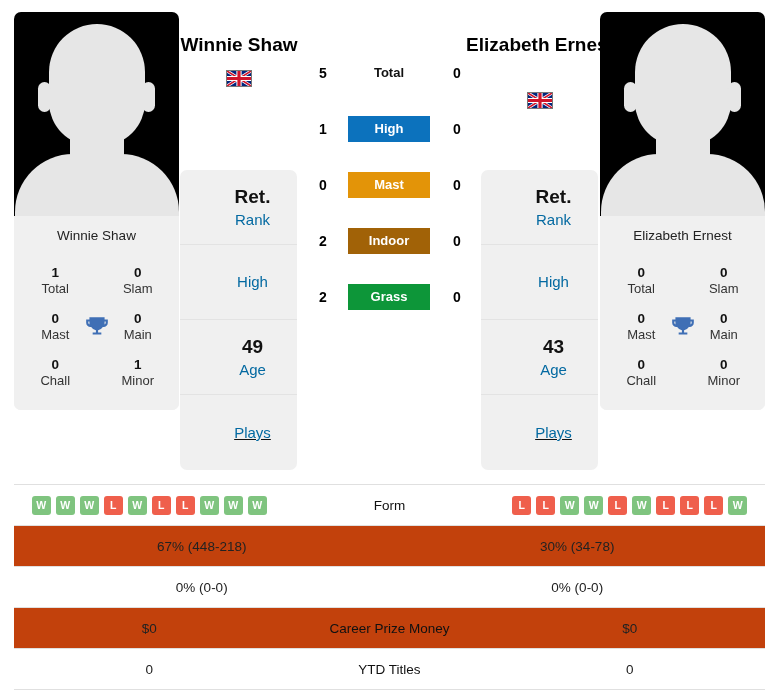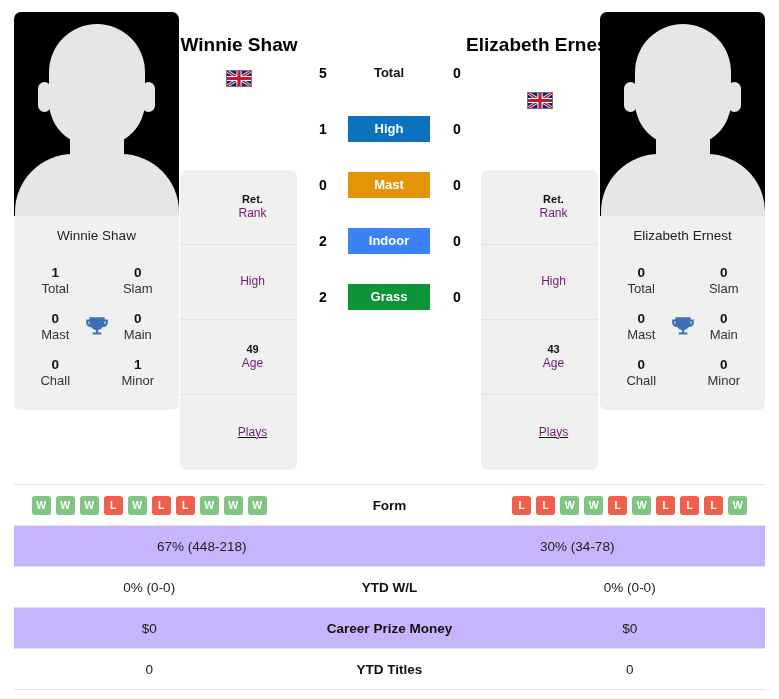--- a/index.html
+++ b/index.html
@@ -157,28 +157,28 @@
     height: 75px;
     display: flex;
     flex-direction: column;
     align-items: center;
     justify-content: center;
     border-bottom: 1px solid #e3e3e3;
     line-height: 1.3;
   }
   .info-seg:last-child { border-bottom: none; text-decoration: underline; }
   .info-top {
-    font-size: 11px;
+    font-size: 19px;
     font-weight: bold;
     color: #111;
     padding-left: 28px;
   }
   .info-bot {
-    font-size: 12px;
-    color: #701a75;
+    font-size: 15px;
+    color: #0369a1;
     padding-left: 28px;
   }
 
   
   .surfaces {
     position: absolute;
     left: 300px;
     top: 60px;
     width: 180px;
   }
@@ -225,30 +225,30 @@
     left: 14px;
     width: 751px;
     border-top: 1px solid #e0e0e0;
   }
   .trow {
     display: flex;
     align-items: center;
     height: 41px;
     border-bottom: 1px solid #e0e0e0;
   }
-  .trow.alt { background: #c4b5fd; justify-content: center; }
+  .trow.alt { background: #c2410c; justify-content: center; }
   .tcell {
     flex: 1;
     text-align: center;
     font-size: 13.5px;
     color: #222;
   }
   .tcell.mid {
     flex: 0 0 210px;
-    font-weight: bold;
+    font-weight: normal;
     color: #111;
   }
   .badges {
     display: flex;
     justify-content: center;
     gap: 5px;
   }
   .badge {
     width: 19px;
     height: 19px;
@@ -424,21 +424,21 @@
         <div class="surf-bar" style="background: rgb(12, 114, 189); color: rgb(255, 255, 255);">High</div>
         <div class="surf-right-num">0</div>
       </div>
       <div class="surf-row">
         <div class="surf-left-num">0</div>
         <div class="surf-bar" style="background: rgb(227, 148, 8); color: rgb(255, 255, 255);">Mast</div>
         <div class="surf-right-num">0</div>
       </div>
       <div class="surf-row">
         <div class="surf-left-num">2</div>
-        <div class="surf-bar" style="background: #3b82f6; color: rgb(255, 255, 255);">Indoor</div>
+        <div class="surf-bar" style="background: #a16207; color: rgb(255, 255, 255);">Indoor</div>
         <div class="surf-right-num">0</div>
       </div>
       <div class="surf-row">
         <div class="surf-left-num">2</div>
         <div class="surf-bar" style="background: rgb(13, 150, 57); color: rgb(255, 255, 255);">Grass</div>
         <div class="surf-right-num">0</div>
       </div>
     </div>
 
 </div>
@@ -474,21 +474,20 @@
           <span class="badge" style="background: rgb(127, 196, 127);">W</span>
         </div>
       </div>
     </div>
     <div class="trow alt">
       <div class="tcell">67% (448-218)</div>
       <div class="tcell">30% (34-78)</div>
     </div>
     <div class="trow">
       <div class="tcell">0% (0-0)</div>
-      <div class="tcell mid">YTD W/L</div>
       <div class="tcell">0% (0-0)</div>
     </div>
     <div class="trow alt">
       <div class="tcell">$0</div>
       <div class="tcell mid">Career Prize Money</div>
       <div class="tcell">$0</div>
     </div>
     <div class="trow">
       <div class="tcell">0</div>
       <div class="tcell mid">YTD Titles</div>

